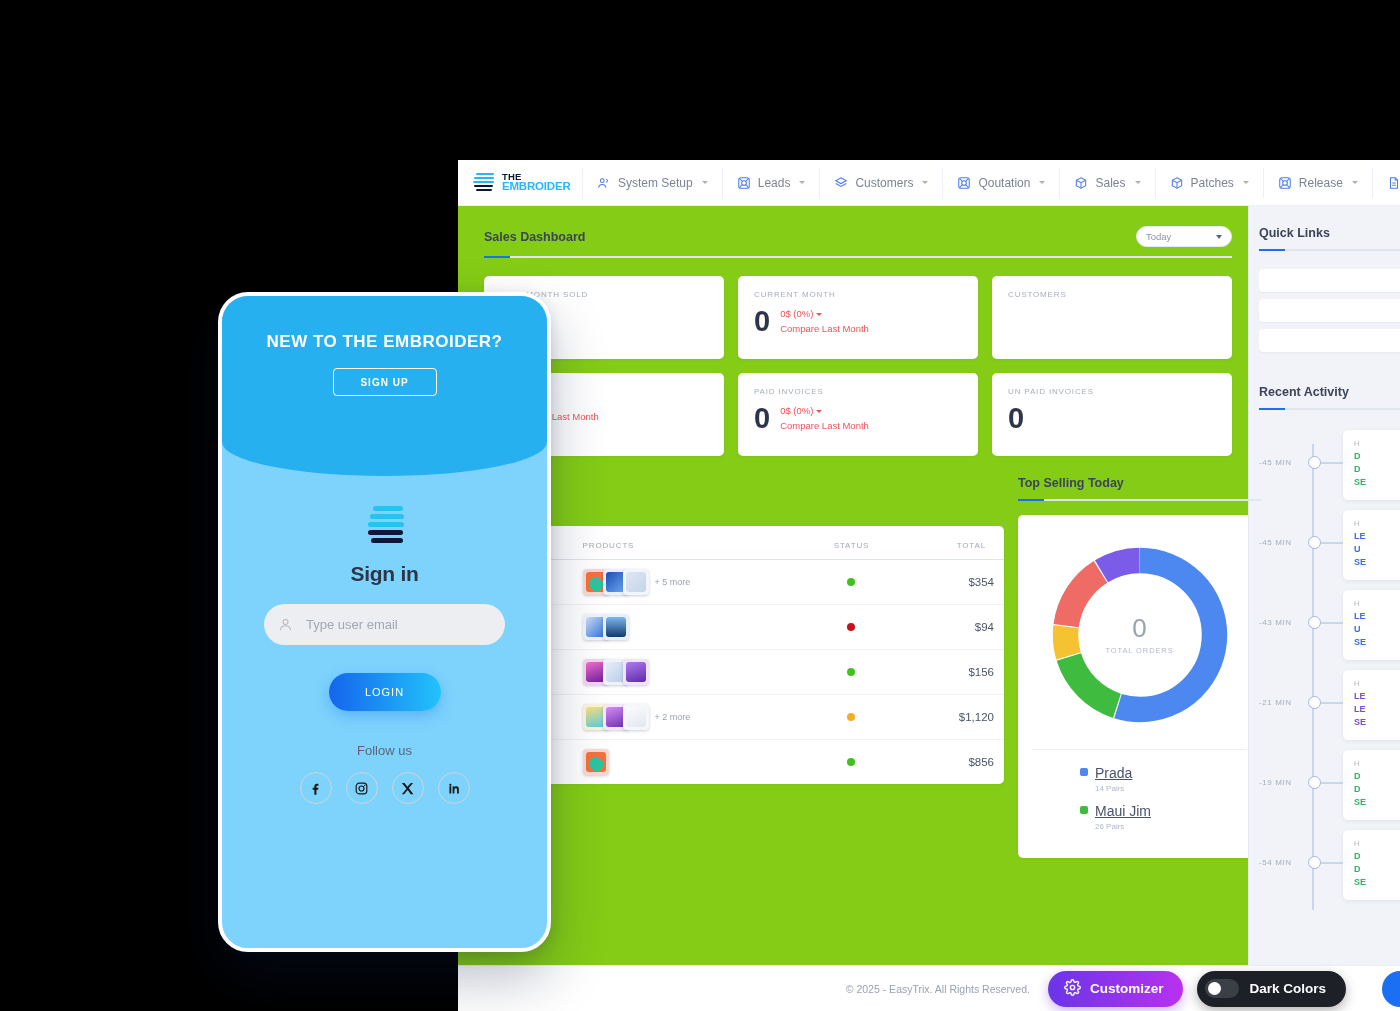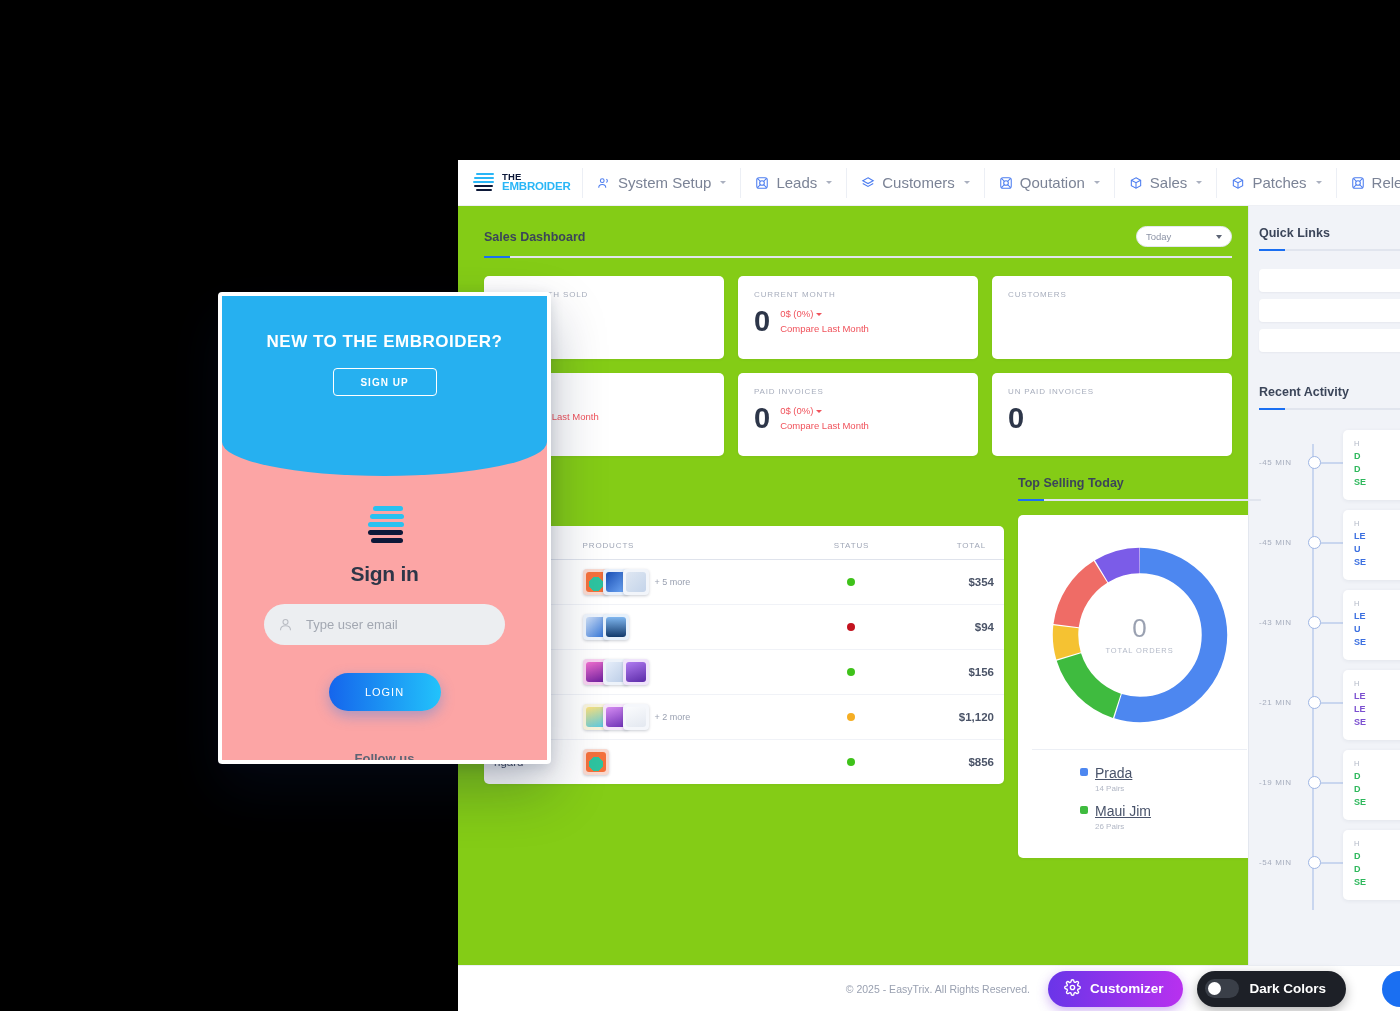--- a/index.html
+++ b/index.html
@@ -39,21 +39,21 @@
   .brand-mark i:nth-child(5){ top: 18px; left: 4px; width: 16px; background:#0c1838; }
   .brand-txt { line-height: 1.02; }
   .brand-txt .l1 { font-size: 9.5px; font-weight: bold; color: #0c1838; letter-spacing: .2px; }
   .brand-txt .l2 { font-size: 11.5px; font-weight: bold; color: #29b6f6; letter-spacing: -.2px; }
 
   .nav-items { display: flex; align-items: center; height: 46px; }
   .nav-item {
     display: flex; align-items: center; gap: 7px;
     padding: 0 14px; height: 30px;
     border-left: 1px solid #eceff5;
-    color: #7b8396; font-size: 15px; white-space: nowrap;
+    color: #7b8396; font-size: 12px; white-space: nowrap;
     cursor: pointer;
   }
   .nav-item .ico { width: 14px; height: 14px; color: #4c7df0; flex: 0 0 14px; }
   .nav-item .ico svg { display:block; width: 14px; height: 14px; }
   .caret { width: 0; height: 0; border-left: 3px solid transparent; border-right: 3px solid transparent;
            border-top: 3.5px solid #aab0bf; margin-left: 2px; }
 
   
   .body-split { display: flex; height: 805px; }
   .main-col { width: 790px; flex: 0 0 790px; padding: 0 16px 0 26px; }
@@ -94,21 +94,21 @@
 
   table.orders { width: 100%; border-collapse: collapse; }
   table.orders th {
     font-size: 8px; letter-spacing: .85px; color: #a0a7b7; font-weight: normal;
     text-align: left; padding: 15px 10px 9px; border-bottom: 1px solid #dfe3ec;
   }
   table.orders th.c { text-align: center; }
   table.orders th.r { text-align: right; padding-right: 18px; }
   table.orders td { padding: 9px 10px; border-bottom: 1px solid #f0f2f7; font-size: 11.5px; color: #4b5468; }
   table.orders tr:last-child td { border-bottom: none; }
-  td.total { text-align: right; padding-right: 18px; color: #3b4559; font-weight: bold; }
+  td.total { text-align: right; padding-right: 18px; color: #3b4559; }
   td.status { text-align: center; }
   .dot { display: inline-block; width: 8px; height: 8px; border-radius: 50%; }
   .thumbs { display: flex; align-items: center; }
   .th {
     width: 26px; height: 26px; border-radius: 4px; background: #fff; margin-right: -6px;
     box-shadow: 0 1px 3px rgba(20,30,60,.22); overflow: hidden; position: relative;
   }
   .more { font-size: 9px; color: #9aa1b1; margin-left: 12px; white-space: nowrap; }
 
   
@@ -166,22 +166,22 @@
   .toggle { width: 34px; height: 19px; border-radius: 10px; background: #3a3f48; position: relative; }
   .toggle::after { content:""; position:absolute; left: 3px; top: 3px; width: 13px; height: 13px;
                    border-radius: 50%; background: #fff; }
   .pill-blue {
     width: 40px; height: 36px; border-radius: 18px; background: #1a6ff2; margin-left: 14px;
     position: relative; right: -22px; cursor: pointer;
   }
 
   
   .phone {
-    position: absolute; left: 218px; top: 292px; width: 333px; height: 472px;
-    background: #fca5a5; border-radius: 4px;
+    position: absolute; left: 218px; top: 292px; width: 333px; height: 660px;
+    background: #7dd3fc; border-radius: 30px;
     box-shadow: 0 26px 55px rgba(10,25,60,.28), 0 4px 14px rgba(10,25,60,.14);
     overflow: hidden; border: 4px solid #fff;
   }
   .phone-hero {
     position: relative; height: 180px; background: #26b0f0;
     border-bottom-left-radius: 50% 34px; border-bottom-right-radius: 50% 34px;
     padding-top: 36px; text-align: center;
   }
   .hero-title { font-size: 17px; font-weight: bold; color: #fff; letter-spacing: .5px; }
   .hero-sub { font-size: 10.5px; color: #eaf8ff; line-height: 1.5; margin-top: 10px; padding: 0 28px; }
@@ -205,21 +205,21 @@
   }
   .field .fi { width: 15px; height: 15px; flex: 0 0 15px; opacity: .45; }
   .field .ph { font-size: 13px; color: #a3a8b2; }
   .login-btn {
     margin: 28px auto 0; width: 112px; height: 38px; border-radius: 19px;
     background: linear-gradient(90deg,#1565ec,#22c3fb);
     display: flex; align-items: center; justify-content: center;
     color: #fff; font-size: 11px; font-weight: normal; letter-spacing: 1px; cursor: pointer;
     box-shadow: 0 5px 14px rgba(25,120,240,.35);
   }
-  .follow { margin-top: 40px; font-size: 13px; color: #5d6474; font-weight: bold; }
+  .follow { margin-top: 32px; font-size: 13px; color: #5d6474; }
   .socials { display: flex; justify-content: center; gap: 14px; margin-top: 14px; }
   .soc { width: 32px; height: 32px; border-radius: 50%; border: 1.4px solid #cfd3da;
          display: flex; align-items: center; justify-content: center; cursor: pointer; }
   .soc svg { width: 15px; height: 15px; }
 </style>
 </head>
 <body>
 
 <div class="stage">
 

